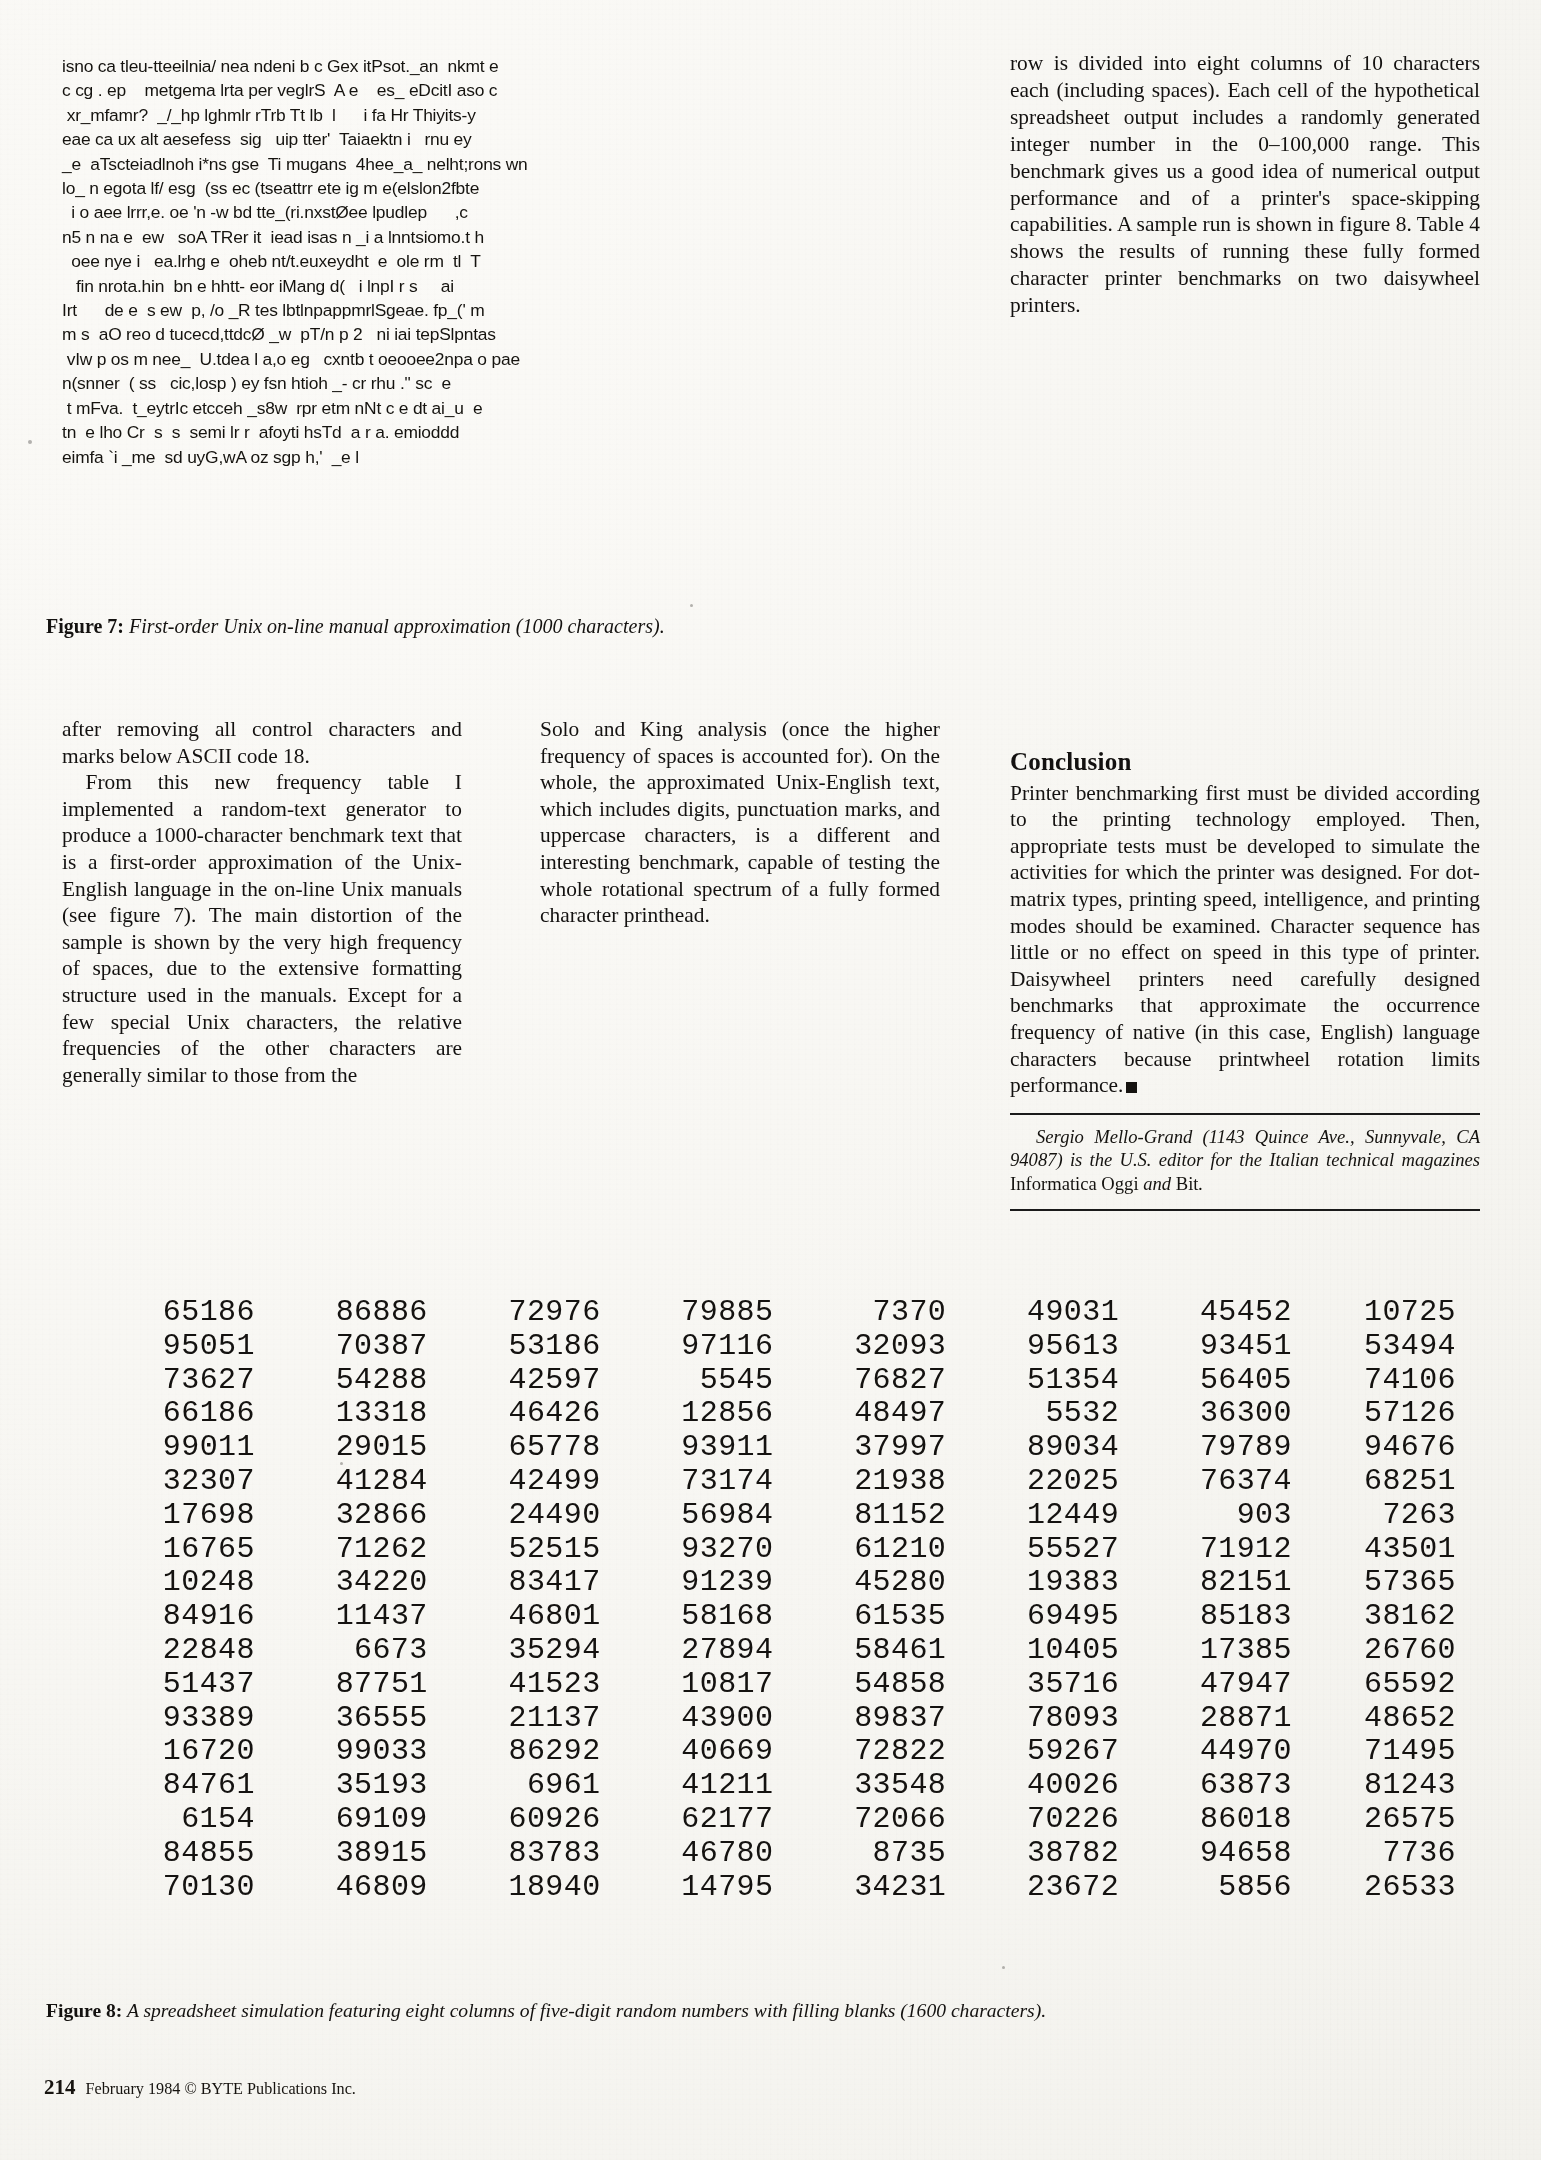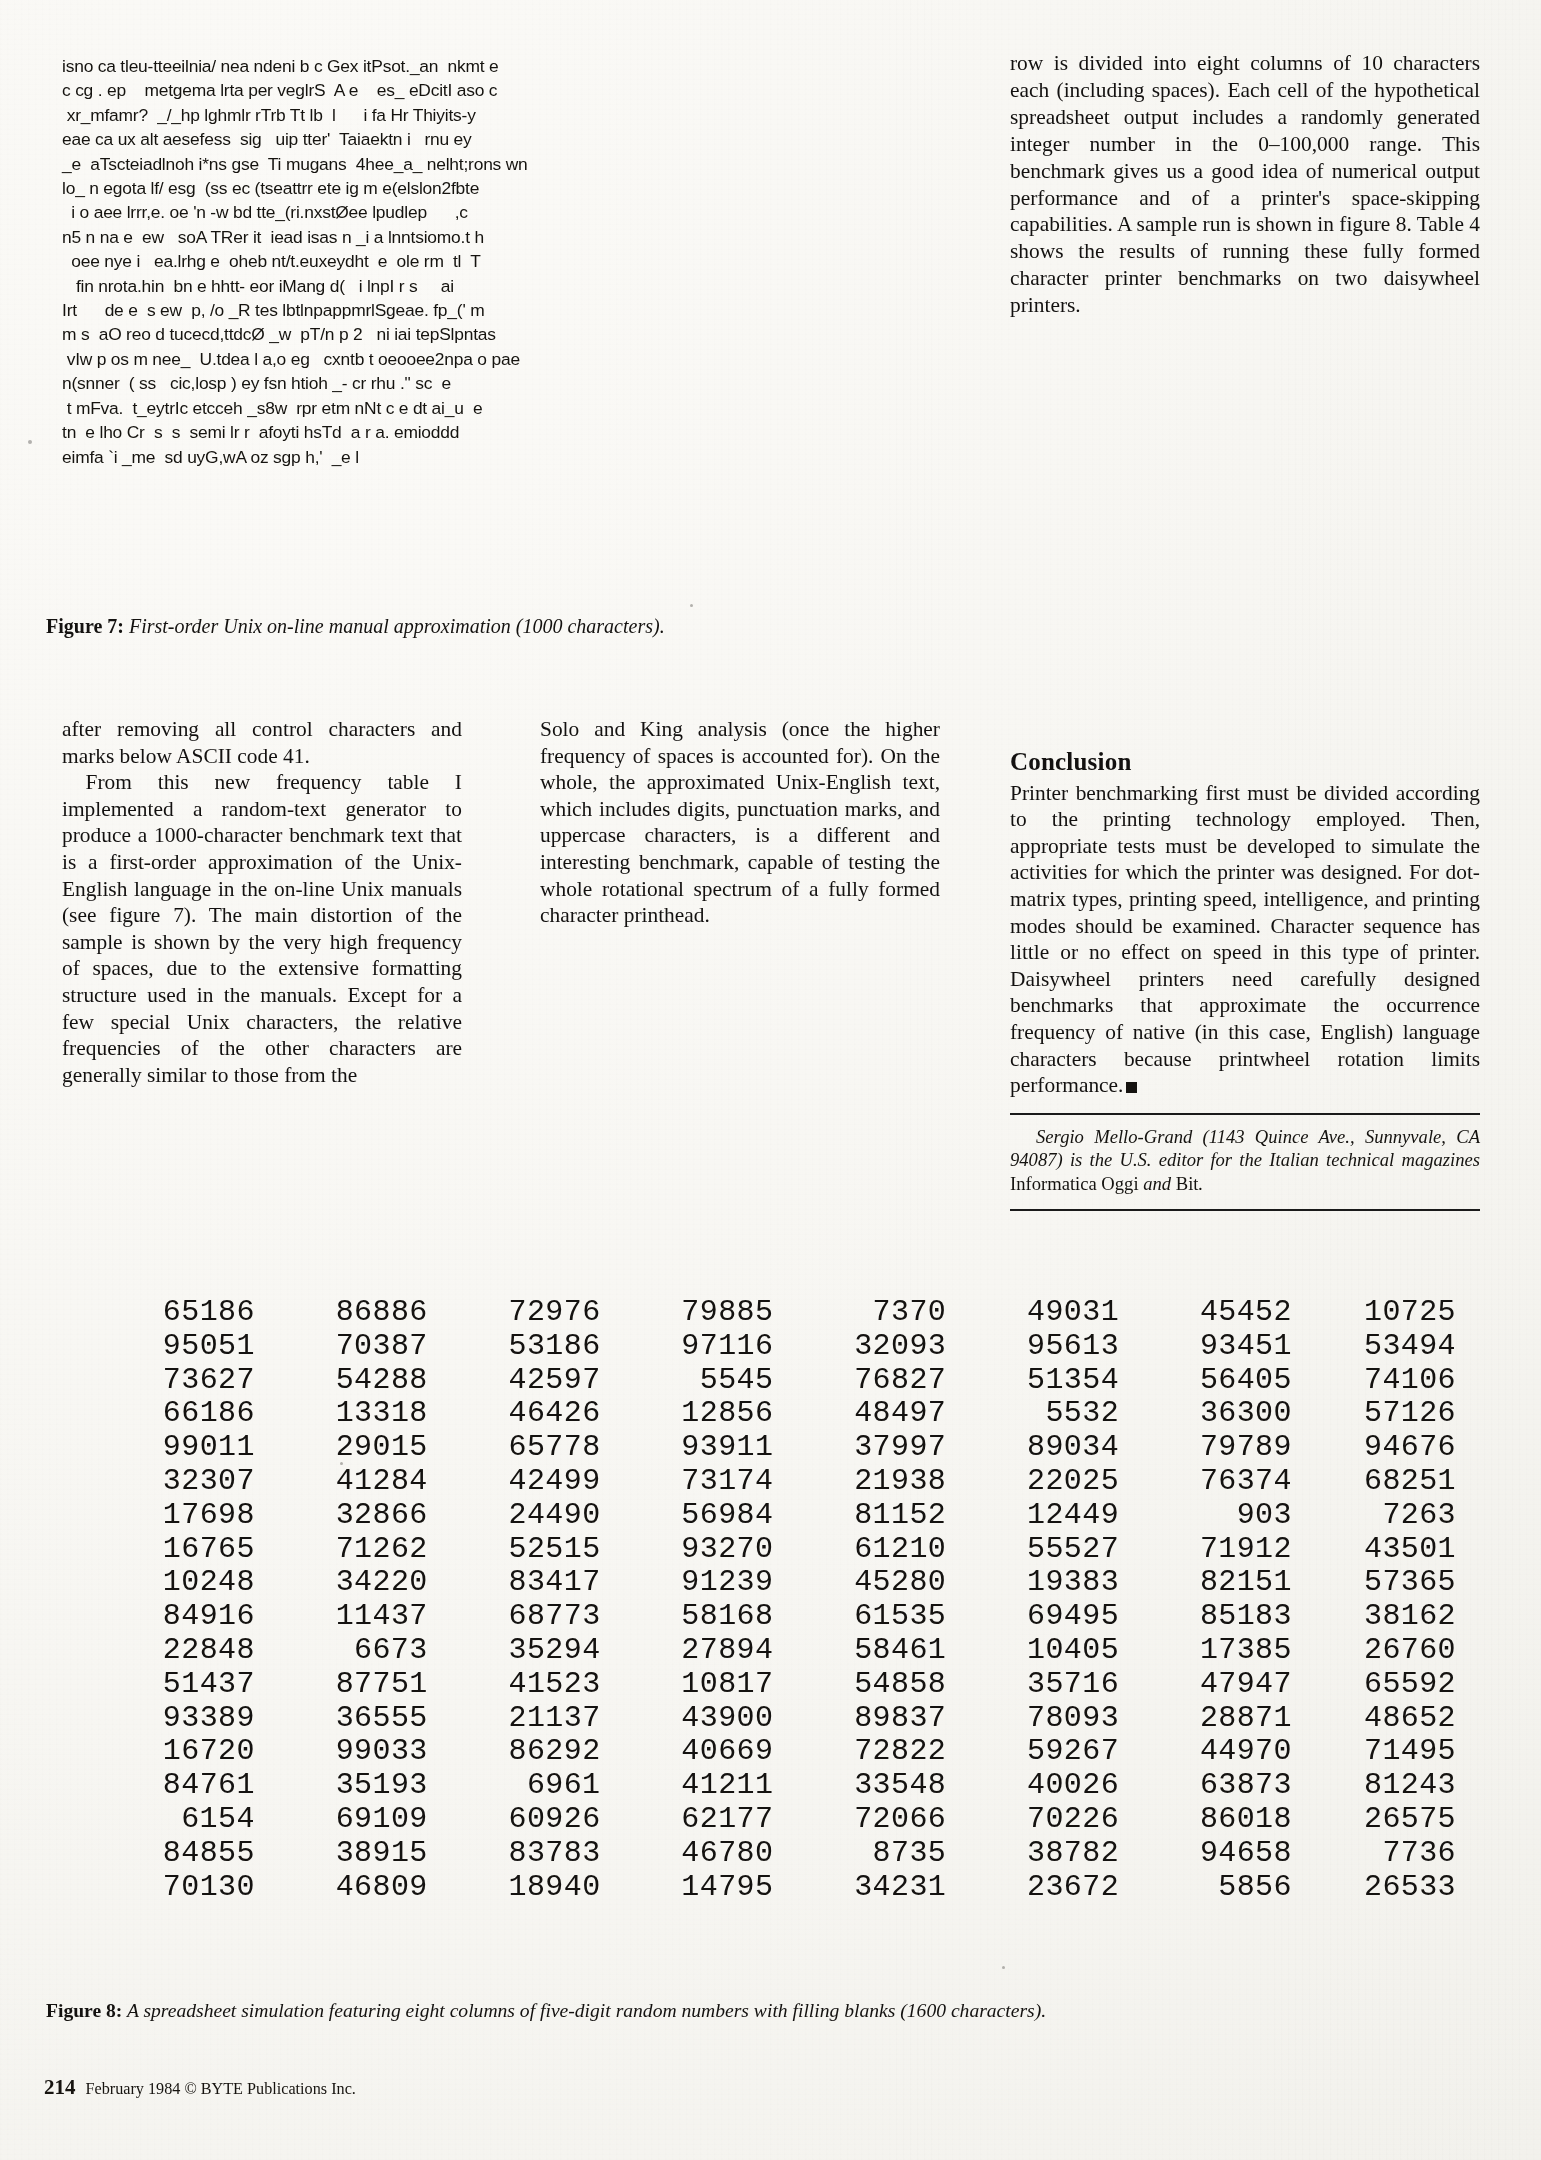--- a/index.html
+++ b/index.html
@@ -219,21 +219,21 @@
   <div id="fig7-caption">
     <span class="figlabel">Figure 7:</span>
     <span>First-order Unix on-line manual approximation (1000 characters).</span>
   </div>
 
   <div class="col" id="col-right-top">
     <p>row is divided into eight columns of 10 characters each (including spaces). Each cell of the hypothetical spreadsheet output includes a randomly generated integer number in the 0–100,000 range. This benchmark gives us a good idea of numerical output performance and of a printer's space-skipping capabilities. A sample run is shown in figure 8. Table 4 shows the results of running these fully formed character printer benchmarks on two daisywheel printers.</p>
   </div>
 
   <div class="col" id="col-left">
-    <p>after removing all control characters and marks below ASCII code 41.</p>
+    <p>after removing all control characters and marks below ASCII code 18.</p>
     <p>From this new frequency table I implemented a random-text generator to produce a 1000-character benchmark text that is a first-order approximation of the Unix-English language in the on-line Unix manuals (see figure 7). The main distortion of the sample is shown by the very high frequency of spaces, due to the extensive formatting structure used in the manuals. Except for a few special Unix characters, the relative frequencies of the other characters are generally similar to those from the</p>
   </div>
 
   <div class="col" id="col-mid">
     <p>Solo and King analysis (once the higher frequency of spaces is accounted for). On the whole, the approximated Unix-English text, which includes digits, punctuation marks, and uppercase characters, is a different and interesting benchmark, capable of testing the whole rotational spectrum of a fully formed character printhead.</p>
   </div>
 
   <div class="col" id="col-right">
     <div class="sec-head">Conclusion</div>
     <p><span>Printer benchmarking first must be divided according to the printing technology employed. Then, appropriate tests must be developed to simulate the activities for which the printer was designed. For dot-matrix types, printing speed, intelligence, and printing modes should be examined. Character sequence has little or no effect on speed in this type of printer. Daisywheel printers need carefully designed benchmarks that approximate the occurrence frequency of native (in this case, English) language characters because printwheel rotation limits performance.</span><span class="endmark"></span></p>
@@ -333,21 +333,21 @@
           <td>83417</td>
           <td>91239</td>
           <td>45280</td>
           <td>19383</td>
           <td>82151</td>
           <td>57365</td>
         </tr>
         <tr>
           <td>84916</td>
           <td>11437</td>
-          <td>68773</td>
+          <td>46801</td>
           <td>58168</td>
           <td>61535</td>
           <td>69495</td>
           <td>85183</td>
           <td>38162</td>
         </tr>
         <tr>
           <td>22848</td>
           <td>6673</td>
           <td>35294</td>

